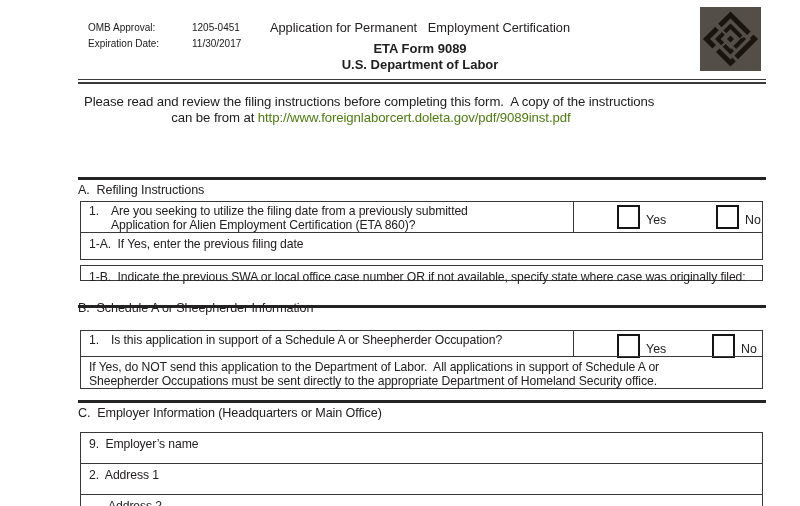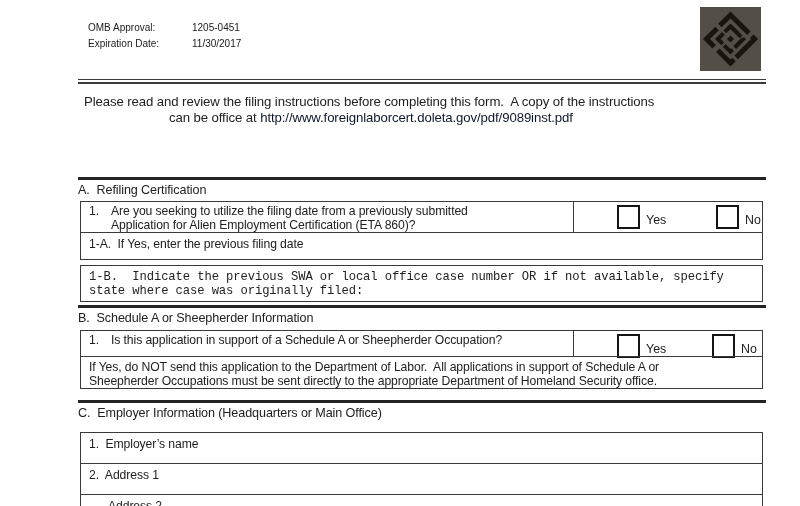--- a/index.html
+++ b/index.html
@@ -42,42 +42,49 @@
 </head>
 <body>
 
 <div class="page">
 
   <div class="abs omb">
     <div><span class="lbl t">OMB Approval:</span><span class="t">1205-0451</span></div>
     <div><span class="lbl t">Expiration Date:</span><span class="t">11/30/2017</span></div>
   </div>
 
+  <div class="abs center-title">
+    <div class="t">Application for Permanent   Employment Certification</div>
+    <div class="sub">
+      <div class="t">ETA Form 9089</div>
+      <div class="t">U.S. Department of Labor</div>
+    </div>
+  </div>
 
   <div class="abs logo">
     <svg width="61" height="64" viewBox="0 0 61 64">
       <rect width="61" height="64" fill="#544e48"></rect>
       <g transform="translate(30.5,32) rotate(45)" fill="none" stroke="#1a140f">
         <rect x="-17" y="-17" width="34" height="34" stroke-width="5" stroke-dasharray="26 4 30 3 23 5"></rect>
         <rect x="-9" y="-9" width="18" height="18" stroke-width="4" stroke-dasharray="15 2 13 3 12 2"></rect>
         <rect x="-2.5" y="-2.5" width="5" height="5" fill="#1a140f" stroke="none"></rect>
       </g>
     </svg>
   </div>
 
   <div class="abs hdr-rule"></div>
 
   <div class="abs intro p1">
     <div class="t">Please read and review the filing instructions before completing this form.  A copy of the instructions</div>
-    <div><span class="t"> can be office at </span><a href="#" class="link t" style="color: #0f172a;">http://www.foreignlaborcert.doleta.gov/pdf/9089inst.pdf</a></div>
+    <div><span class="t"> can be from at </span><a href="#" class="link t" style="color: #4d7c0f;">http://www.foreignlaborcert.doleta.gov/pdf/9089inst.pdf</a></div>
   </div>
 
 
   <div class="abs rule" style="top:177px;"></div>
-  <div class="abs sec-title t" style="top:183px;">A.  Refiling Certification</div>
+  <div class="abs sec-title t" style="top:183px;">A.  Refiling Instructions</div>
 
   <div class="abs box" style="top:201px;height:59px;">
     <div class="row" style="height:30px;">
       <div class="qcell">
         <div class="qwrap qtext">
           <span class="qnum t">1.</span>
           <span>
             <span class="t">Are you seeking to utilize the filing date from a previously submitted</span><br>
             <span class="t">Application for Alien Employment Certification (ETA 860)?</span>
           </span>
@@ -92,26 +99,26 @@
           <span class="cb"></span>
           <span class="cklabel t">No</span>
         </span>
       </div>
     </div>
     <div class="row" style="height:14px;">
       <div class="fieldtext t">1-A.  If Yes, enter the previous filing date</div>
     </div>
   </div>
 
-  <div class="abs box" style="top:265px;height:37px;font-family:Liberation Mono, monospace;">
+  <div class="abs box" style="top:265px;height:16px;">
     <div class="fieldtext t">1-B.  Indicate the previous SWA or local office case number OR if not available, specify state where case was originally filed:</div>
   </div>
 
   <div class="abs rule" style="top:305px;"></div>
-  <div class="abs sec-title t" style="top:311px;text-align:right;">B.  Schedule A or Sheepherder Information</div>
+  <div class="abs sec-title t" style="top:301px;text-align:right;">B.  Schedule A or Sheepherder Information</div>
 
   <div class="abs box" style="top:330px;height:59px;">
     <div class="row" style="height:25px;">
       <div class="qcell">
         <div class="qwrap qtext">
           <span class="qnum t">1.</span>
           <span class="t">Is this application in support of a Schedule A or Sheepherder Occupation?</span>
         </div>
       </div>
       <div class="ckcell">
@@ -131,21 +138,21 @@
         <span class="t">Sheepherder Occupations must be sent directly to the appropriate Department of Homeland Security office.</span>
       </div>
     </div>
   </div>
 
   <div class="abs rule" style="top:400px;"></div>
   <div class="abs sec-title t" style="top:406px;">C.  Employer Information (Headquarters or Main Office)</div>
 
   <div class="abs box" style="top:432px;height:110px;">
     <div class="row" style="height:30px;">
-      <div class="fieldtext t">1.  Employer’s name</div>
+      <div class="fieldtext t">9.  Employer’s name</div>
     </div>
     <div class="row" style="height:31px;">
       <div class="fieldtext t">2.  Address 1</div>
     </div>
     <div class="row" style="height:46px;">
       <div class="fieldtext t" style="padding-left:27px;">Address 2</div>
     </div>
   </div>
 
 </div>

